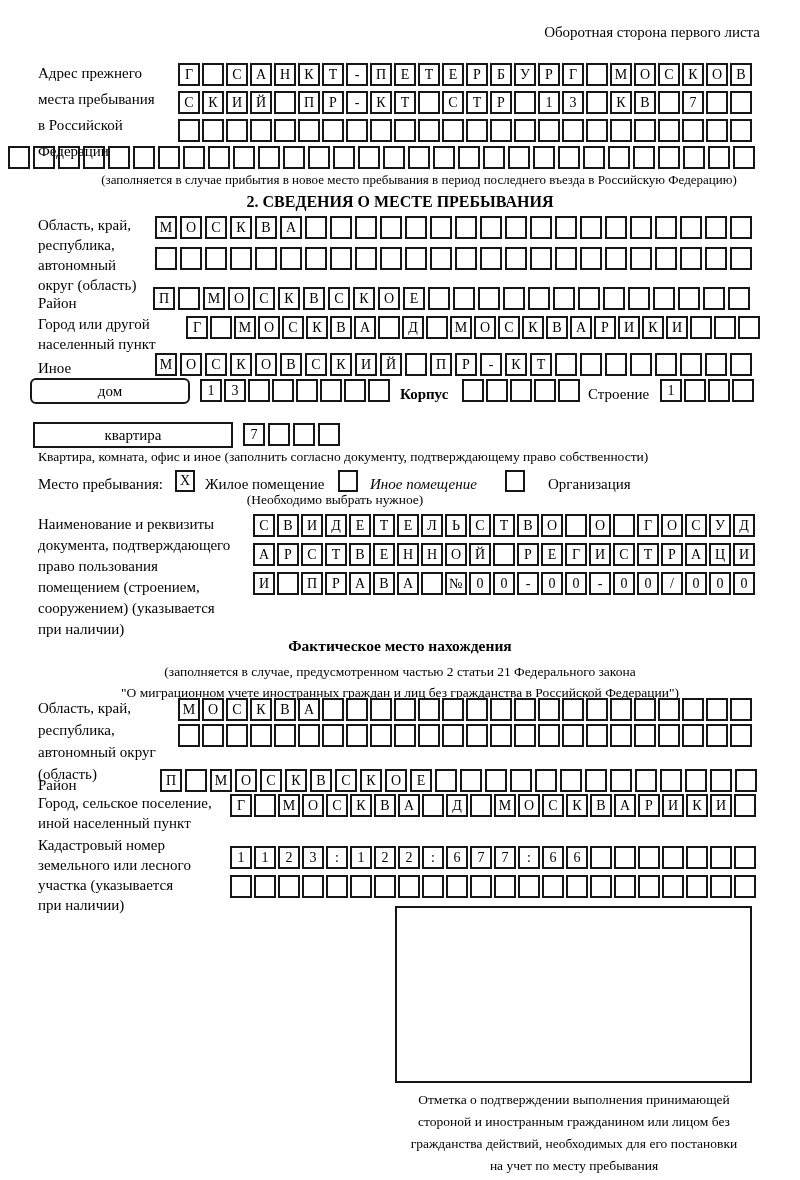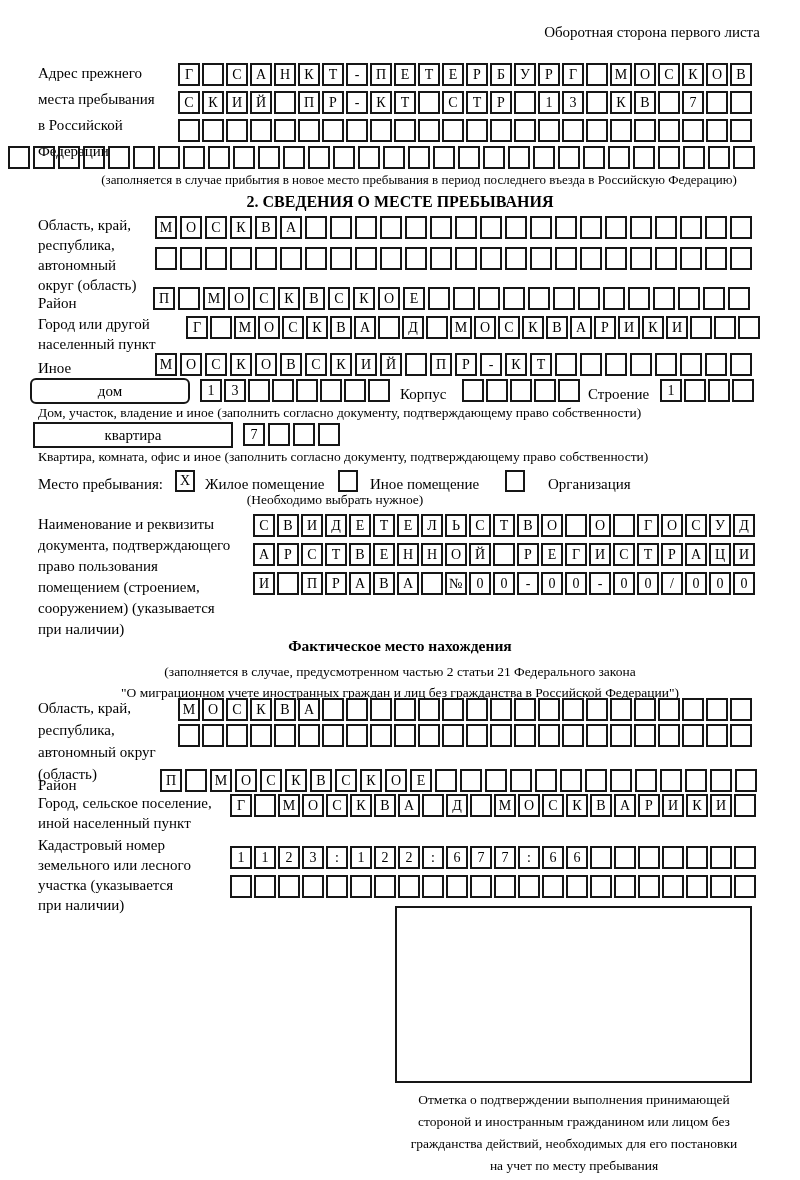--- a/index.html
+++ b/index.html
@@ -56,35 +56,34 @@
 
   <div class="abs small-label lines" style="left:38px;top:314px;width:145px;">Город или другой
 населенный пункт</div>
   <div class="abs grid" style="left:186px;top:316px;"><span class="cell">Г</span><span class="cell"></span><span class="cell">М</span><span class="cell">О</span><span class="cell">С</span><span class="cell">К</span><span class="cell">В</span><span class="cell">А</span><span class="cell"></span><span class="cell">Д</span><span class="cell"></span><span class="cell">М</span><span class="cell">О</span><span class="cell">С</span><span class="cell">К</span><span class="cell">В</span><span class="cell">А</span><span class="cell">Р</span><span class="cell">И</span><span class="cell">К</span><span class="cell">И</span><span class="cell"></span><span class="cell"></span><span class="cell"></span></div>
 
   <div class="abs label" style="left:38px;top:355px;">Иное</div>
   <div class="abs grid g25" style="left:155px;top:353px;"><span class="cell">М</span><span class="cell">О</span><span class="cell">С</span><span class="cell">К</span><span class="cell">О</span><span class="cell">В</span><span class="cell">С</span><span class="cell">К</span><span class="cell">И</span><span class="cell">Й</span><span class="cell"></span><span class="cell">П</span><span class="cell">Р</span><span class="cell">-</span><span class="cell">К</span><span class="cell">Т</span><span class="cell"></span><span class="cell"></span><span class="cell"></span><span class="cell"></span><span class="cell"></span><span class="cell"></span><span class="cell"></span><span class="cell"></span></div>
 
   <div class="abs widebox" style="left:30px;top:378px;width:160px;height:26px;border-radius:6px;">дом</div>
   <div class="abs grid" style="left:200px;top:379px;"><span class="cell">1</span><span class="cell">3</span><span class="cell"></span><span class="cell"></span><span class="cell"></span><span class="cell"></span><span class="cell"></span><span class="cell"></span></div>
-  <div class="abs label" style="left:400px;top:381px;">Корпус</div>
+  <div class="abs label" style="left:400px;top:381px;font-weight:bold;">Корпус</div>
   <div class="abs grid" style="left:462px;top:379px;"><span class="cell"></span><span class="cell"></span><span class="cell"></span><span class="cell"></span><span class="cell"></span></div>
   <div class="abs label" style="left:588px;top:381px;">Строение</div>
   <div class="abs grid" style="left:660px;top:379px;"><span class="cell">1</span><span class="cell"></span><span class="cell"></span><span class="cell"></span></div>
-  <div class="abs cap135" style="left:38px;top:405px;">Дом, участок, владение и иное (заполнить согласно документу, подтверждающему право собственности)</div>
 
   <div class="abs widebox" style="left:33px;top:422px;width:200px;height:26px;">квартира</div>
   <div class="abs grid g25" style="left:243px;top:423px;"><span class="cell">7</span><span class="cell"></span><span class="cell"></span><span class="cell"></span></div>
   <div class="abs cap135" style="left:38px;top:449px;">Квартира, комната, офис и иное (заполнить согласно документу, подтверждающему право собственности)</div>
 
   <div class="abs label" style="left:38px;top:471px;">Место пребывания:</div>
   <span class="abs checkbox" style="left:175px;top:470px;">X</span>
   <div class="abs label" style="left:205px;top:471px;">Жилое помещение</div>
   <span class="abs checkbox" style="left:338px;top:470px;"></span>
-  <div class="abs label" style="left:370px;top:471px;">Иное помещение</div>
+  <div class="abs label" style="left:370px;top:471px;font-style:italic;">Иное помещение</div>
   <span class="abs checkbox" style="left:505px;top:470px;"></span>
   <div class="abs label" style="left:548px;top:471px;">Организация</div>
   <div class="abs cap135 center" style="left:185px;top:492px;width:300px;">(Необходимо выбрать нужное)</div>
 
   <div class="abs lines" style="left:38px;top:514px;width:215px;font-size:15px;line-height:21px;">Наименование и реквизиты
 документа, подтверждающего
 право пользования
 помещением (строением,
 сооружением) (указывается
 при наличии)</div>

